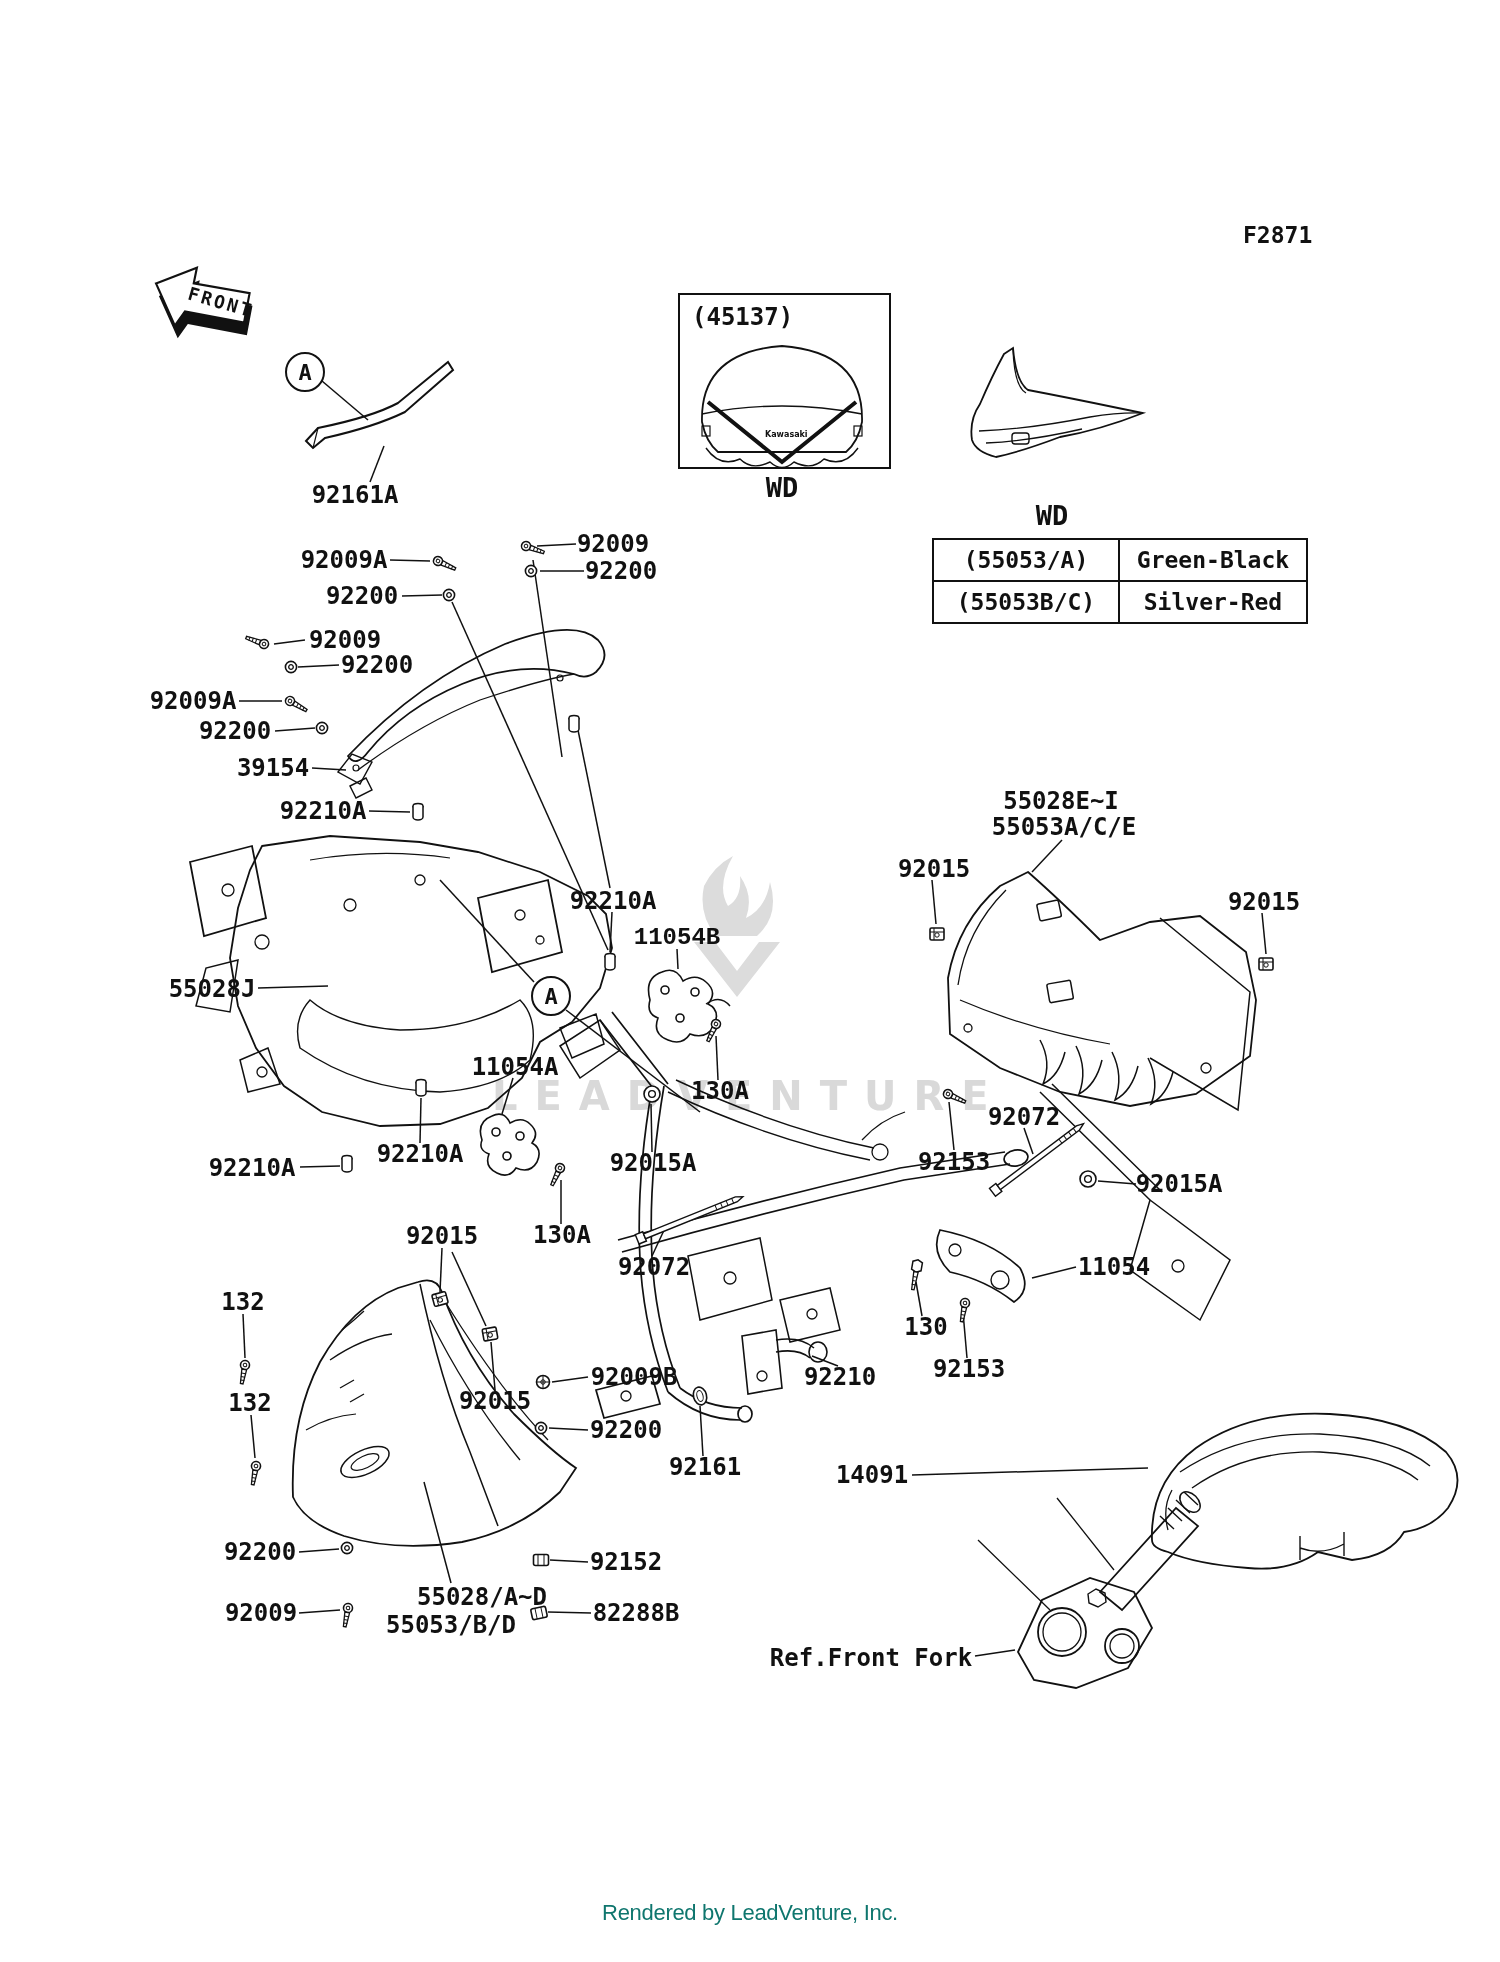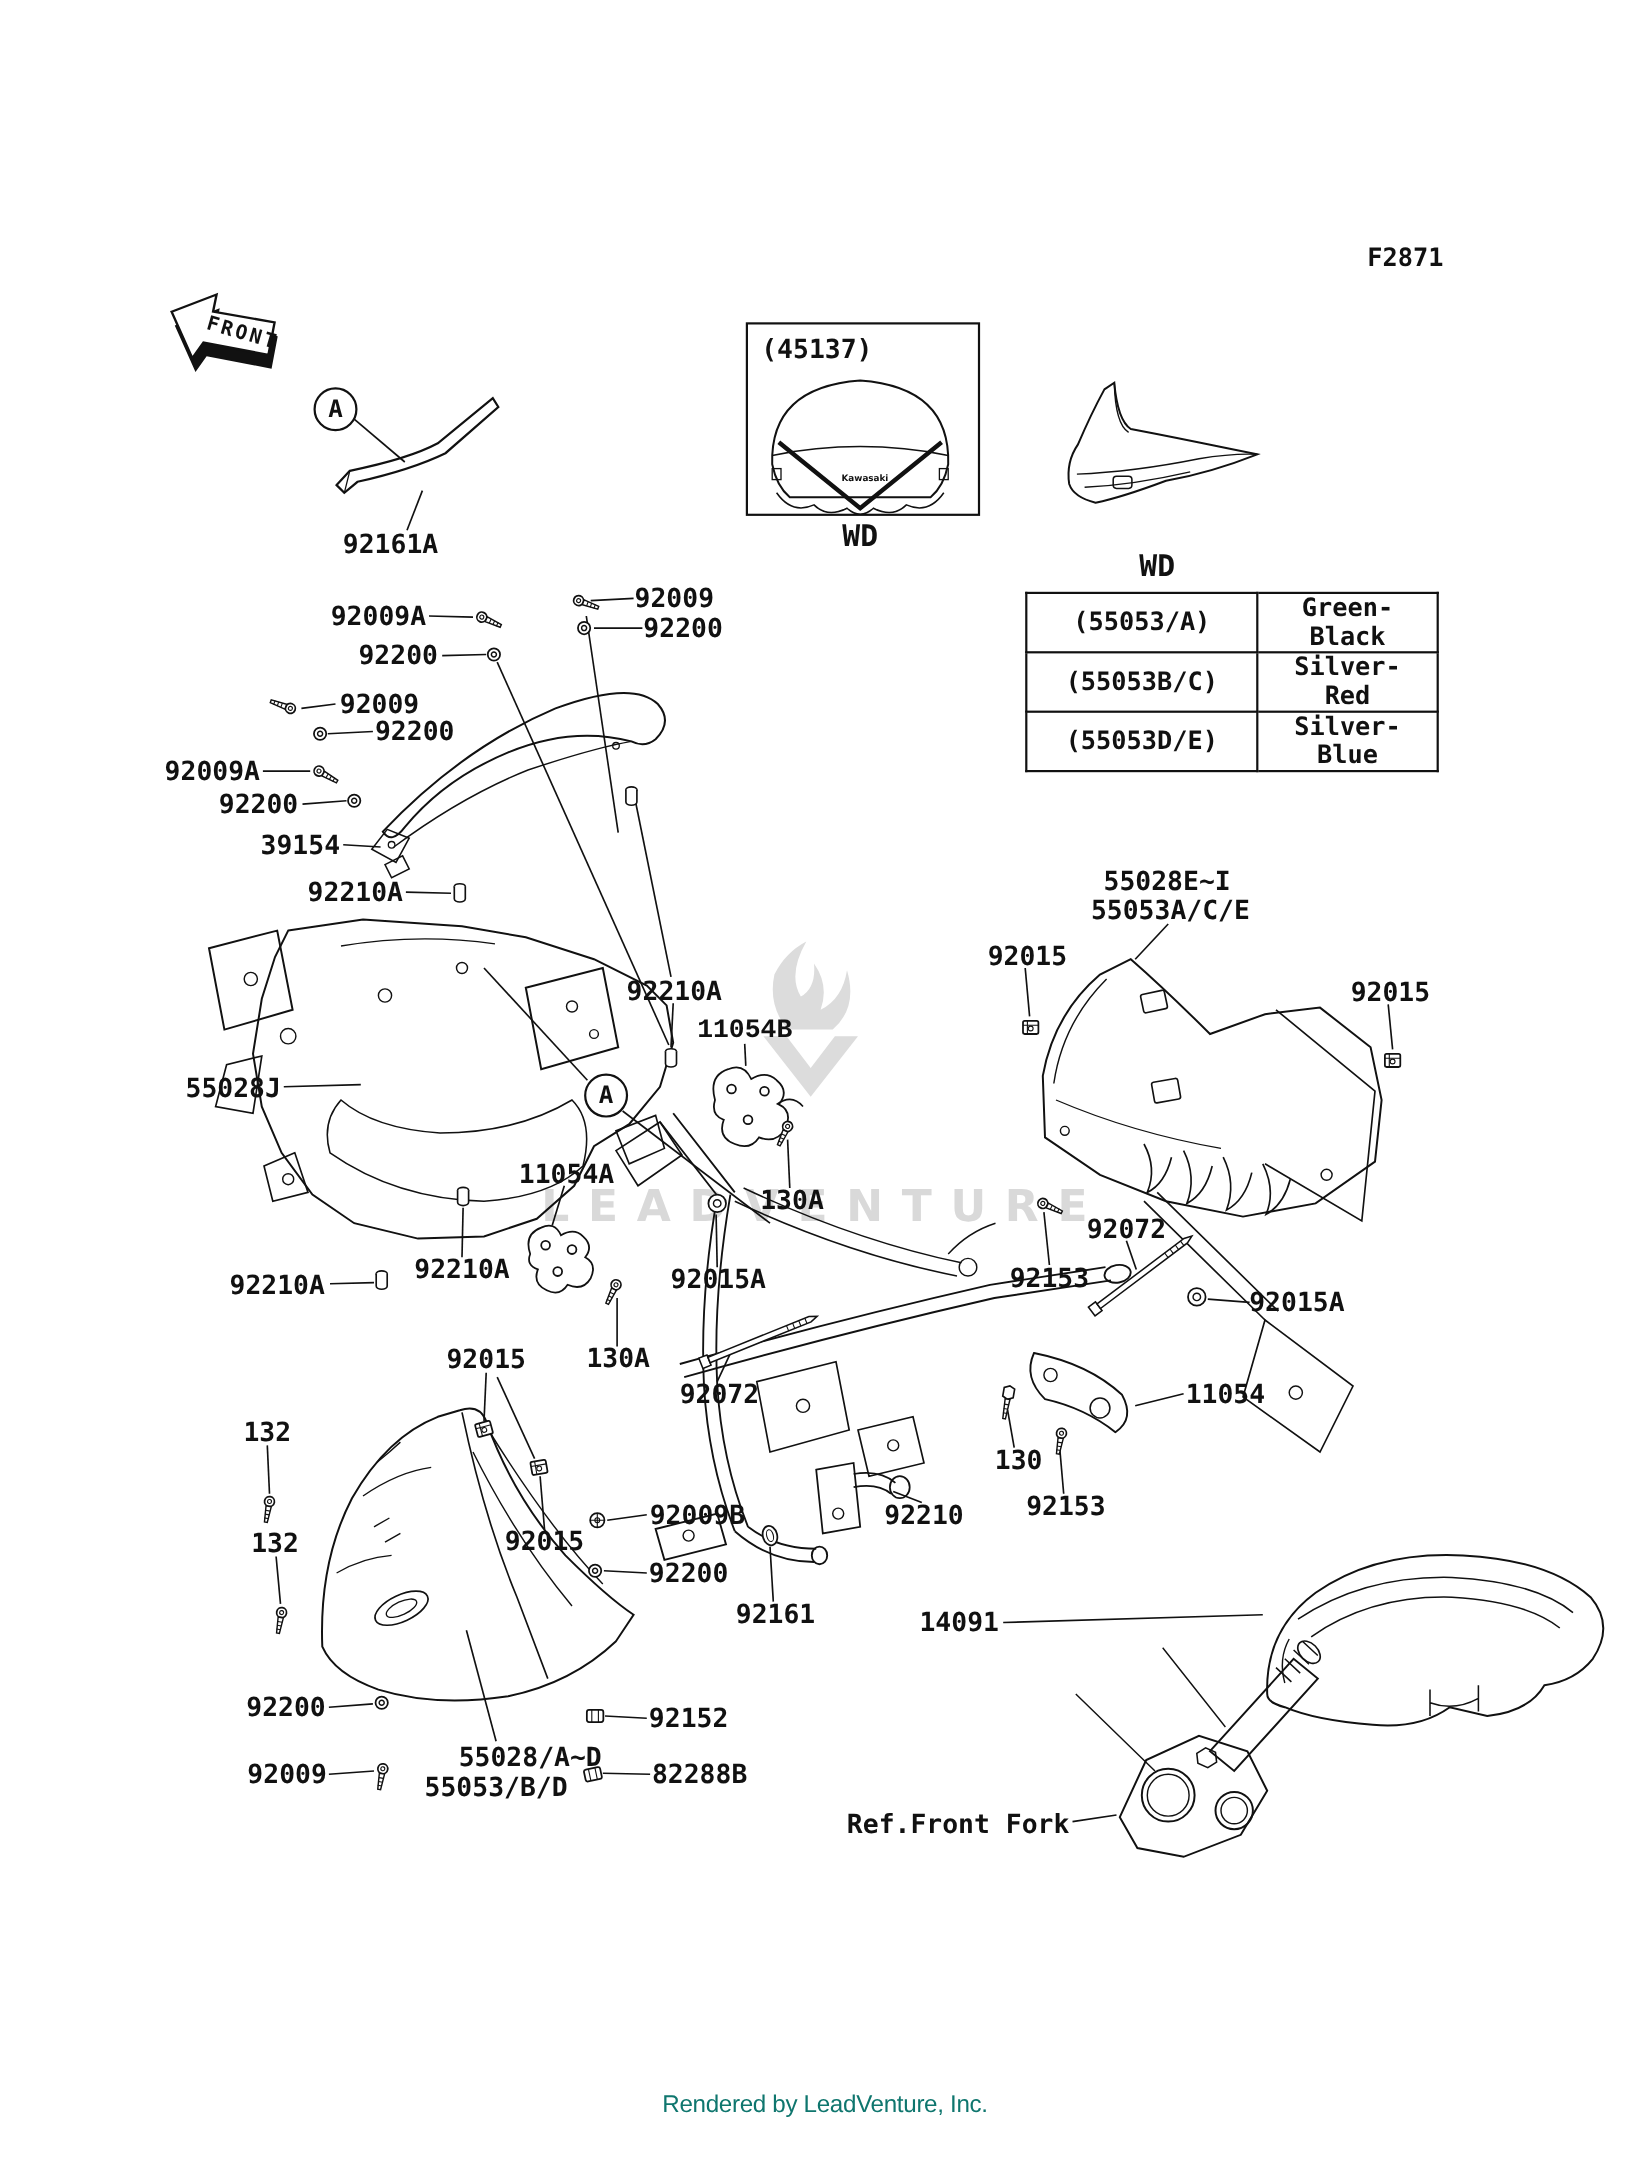--- a/index.html
+++ b/index.html
@@ -12,21 +12,21 @@
           background:#fff;transform:translate(-50%,-50%);display:flex;align-items:center;
           justify-content:center;font:bold 22px "DejaVu Sans Mono",monospace;z-index:6;}
   .fiche-code{position:absolute;left:1243px;top:222px;font:bold 23px "DejaVu Sans Mono",monospace;}
   .ref-box{position:absolute;border:2.5px solid #111;background:transparent;z-index:4;}
   .ref-box .id{position:absolute;left:12px;top:8px;font:bold 24px "DejaVu Sans Mono",monospace;}
   .ref-caption{position:absolute;transform:translate(-50%,0);
                font:bold 27px "DejaVu Sans Mono",monospace;z-index:4;}
   .color-table{position:absolute;left:932px;top:538px;width:376px;border:2.5px solid #111;
                border-collapse:collapse;z-index:4;background:#fff;}
   .color-table td{border:2.5px solid #111;height:40px;text-align:center;
-                  font:bold 23px "DejaVu Sans Mono",monospace;padding:0 20px;margin-top:27px;}
+                  font:bold 23px "DejaVu Sans Mono",monospace;padding:0 8px;margin-top:27px;}
   .color-table td.code{width:168px;}
   .footer{position:absolute;left:750px;top:1900px;transform:translateX(-50%);
           font:22px "Liberation Sans",sans-serif;letter-spacing:-0.3px;color:#0f766e;}
 </style>
 </head>
 <body>
 
 <div class="canvas">
 
   <svg width="1500" height="1962" viewBox="0 0 1500 1962">
@@ -340,24 +340,20 @@
 
   <table class="color-table">
     <tbody>
         <tr>
       <td class="code">(55053/A)</td>
       <td>Green-Black</td>
     </tr>
     <tr>
       <td class="code">(55053B/C)</td>
       <td>Silver-Red</td>
-    </tr>
-    <tr>
-      <td class="code">(55053D/E)</td>
-      <td>Silver-Blue</td>
     </tr>
   </tbody>
     </table>
 
   <div class="fiche-code">F2871</div>
   <div>
       <span class="callout" style="left: 355px; top: 495px;">92161A</span>
       <span class="callout" style="left: 613px; top: 544px;">92009</span>
       <span class="callout" style="left: 621px; top: 571px;">92200</span>
       <span class="callout" style="left: 344px; top: 560px;">92009A</span>

